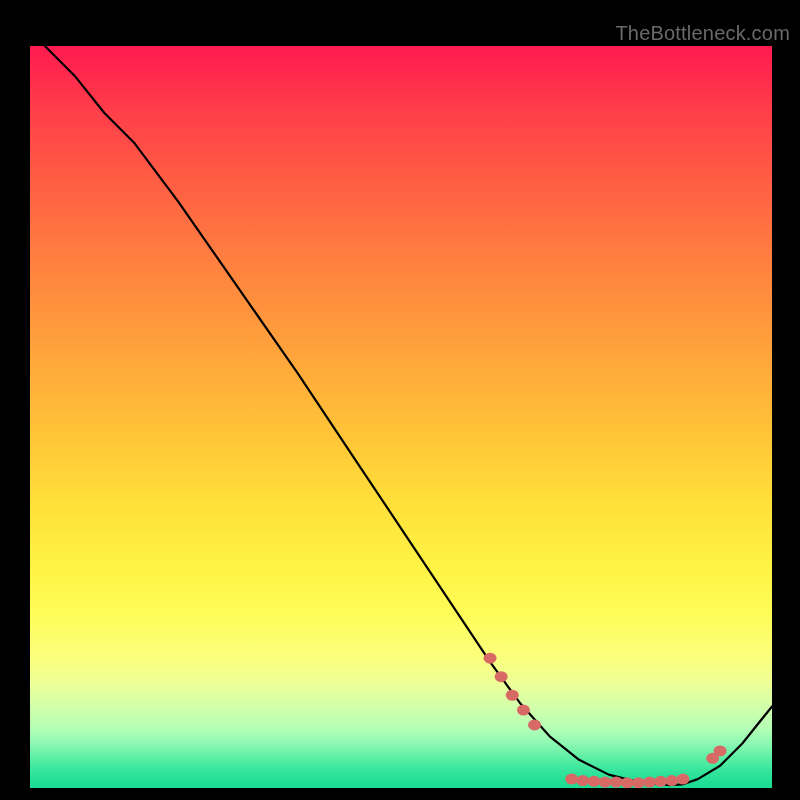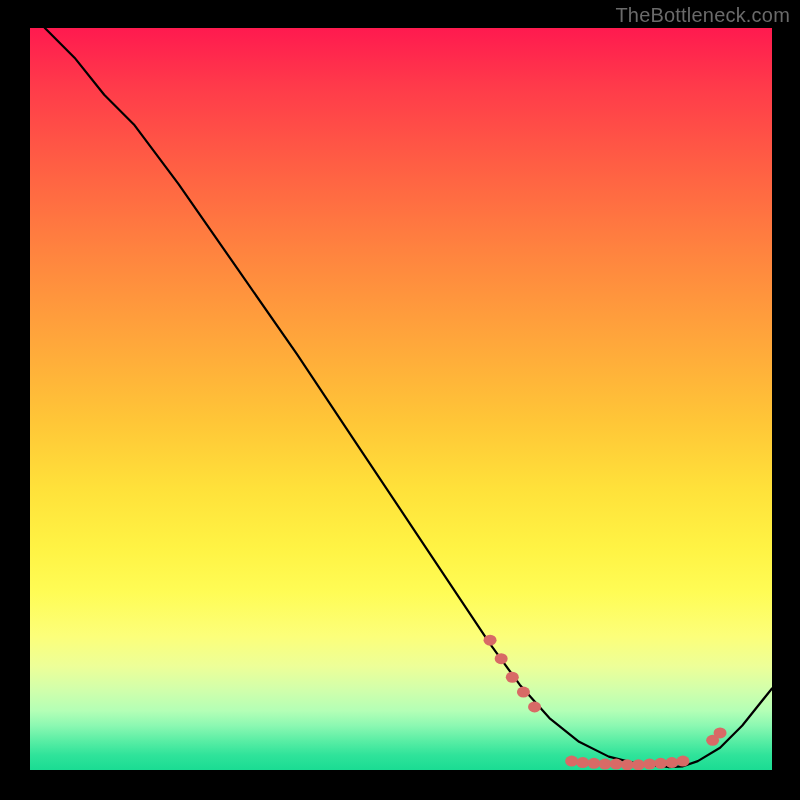--- a/index.html
+++ b/index.html
@@ -9,20 +9,21 @@
     height: 800px;
     background: #000;
     overflow: hidden;
     font-family: Arial, Helvetica, sans-serif;
   }
   .frame {
     position: relative;
     width: 800px;
     height: 588px;
     background: #000;
+    margin-top: 18px;
   }
   .watermark {
     position: absolute;
     top: 4px;
     right: 10px;
     color: #6a6a6a;
     font-size: 20px;
     font-weight: 500;
     letter-spacing: 0.2px;
     z-index: 10;

